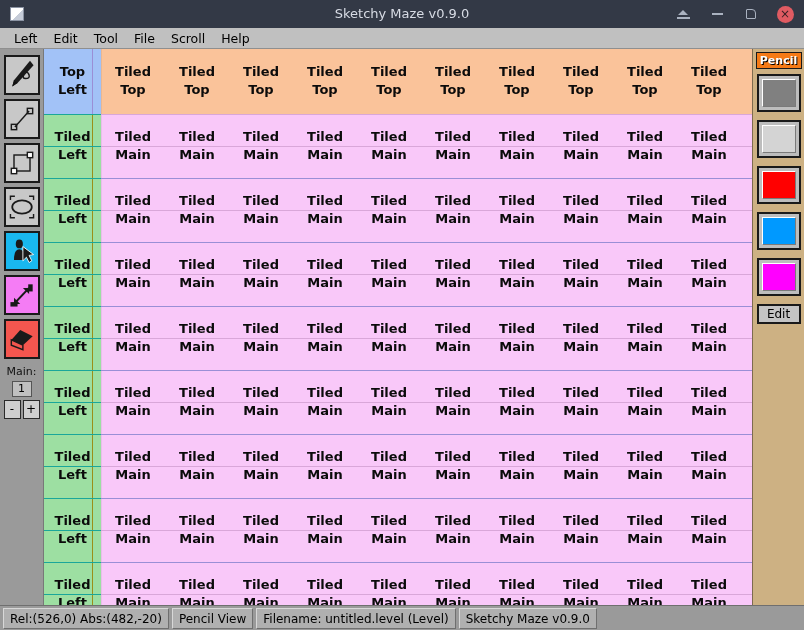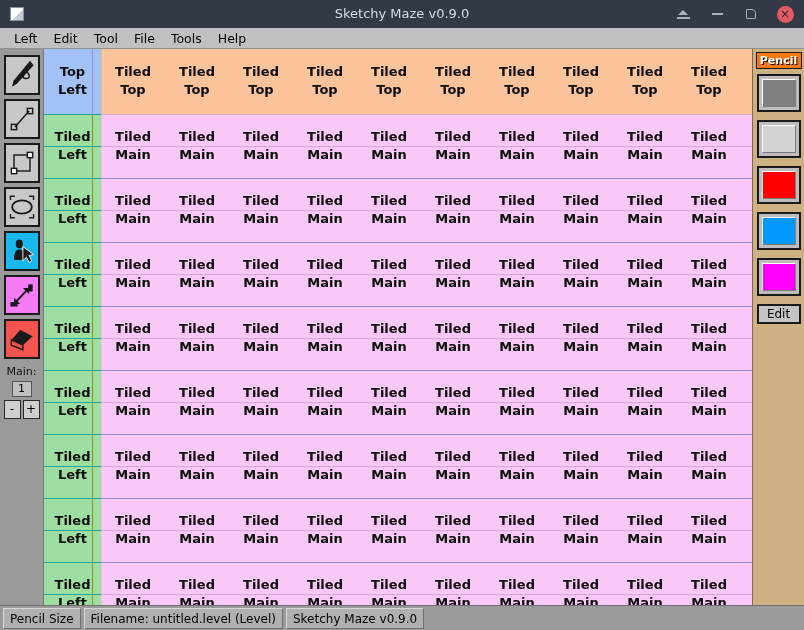--- a/index.html
+++ b/index.html
@@ -240,21 +240,21 @@
         <span class="close-glyph">×</span>
       </div>
     </div>
   </div>
 
   <div id="menubar">
     <div class="menu-item">Left</div>
     <div class="menu-item">Edit</div>
     <div class="menu-item">Tool</div>
     <div class="menu-item">File</div>
-    <div class="menu-item">Tools</div>
+    <div class="menu-item">Scroll</div>
     <div class="menu-item">Help</div>
   </div>
 
   <div id="toolbar">
 
     <div class="tool">
       <svg viewBox="0 0 36 40">
         <path d="M27 4 L31 9 L13 29 L7 33 L9 26 Z" fill="#1a1a1a"></path>
         <path d="M9 26 L13 29 L7 33 Z" fill="#111"></path>
         <path d="M20 17 q5 -1 6 3 q1 4 -4 4 q-4 0 -2 -4" fill="none" stroke="#1a1a1a" stroke-width="1.6"></path>
@@ -972,18 +972,19 @@
           <div class="swatch" style="background: rgb(0, 153, 255);"></div>
         </div>
         <div class="swatch-box">
           <div class="swatch" style="background: rgb(255, 0, 255);"></div>
         </div>
       </div>
     <div id="edit-btn">Edit</div>
   </div>
 
   <div id="statusbar">
-    <div class="status-cell">Pencil Size</div>
+    <div class="status-cell">Rel:(526,0)  Abs:(482,-20)</div>
+    <div class="status-cell">Pencil View</div>
     <div class="status-cell">Filename: untitled.level (Level)</div>
     <div class="status-cell">Sketchy Maze v0.9.0</div>
   </div>
 
 </div>
 
 </body></html>

